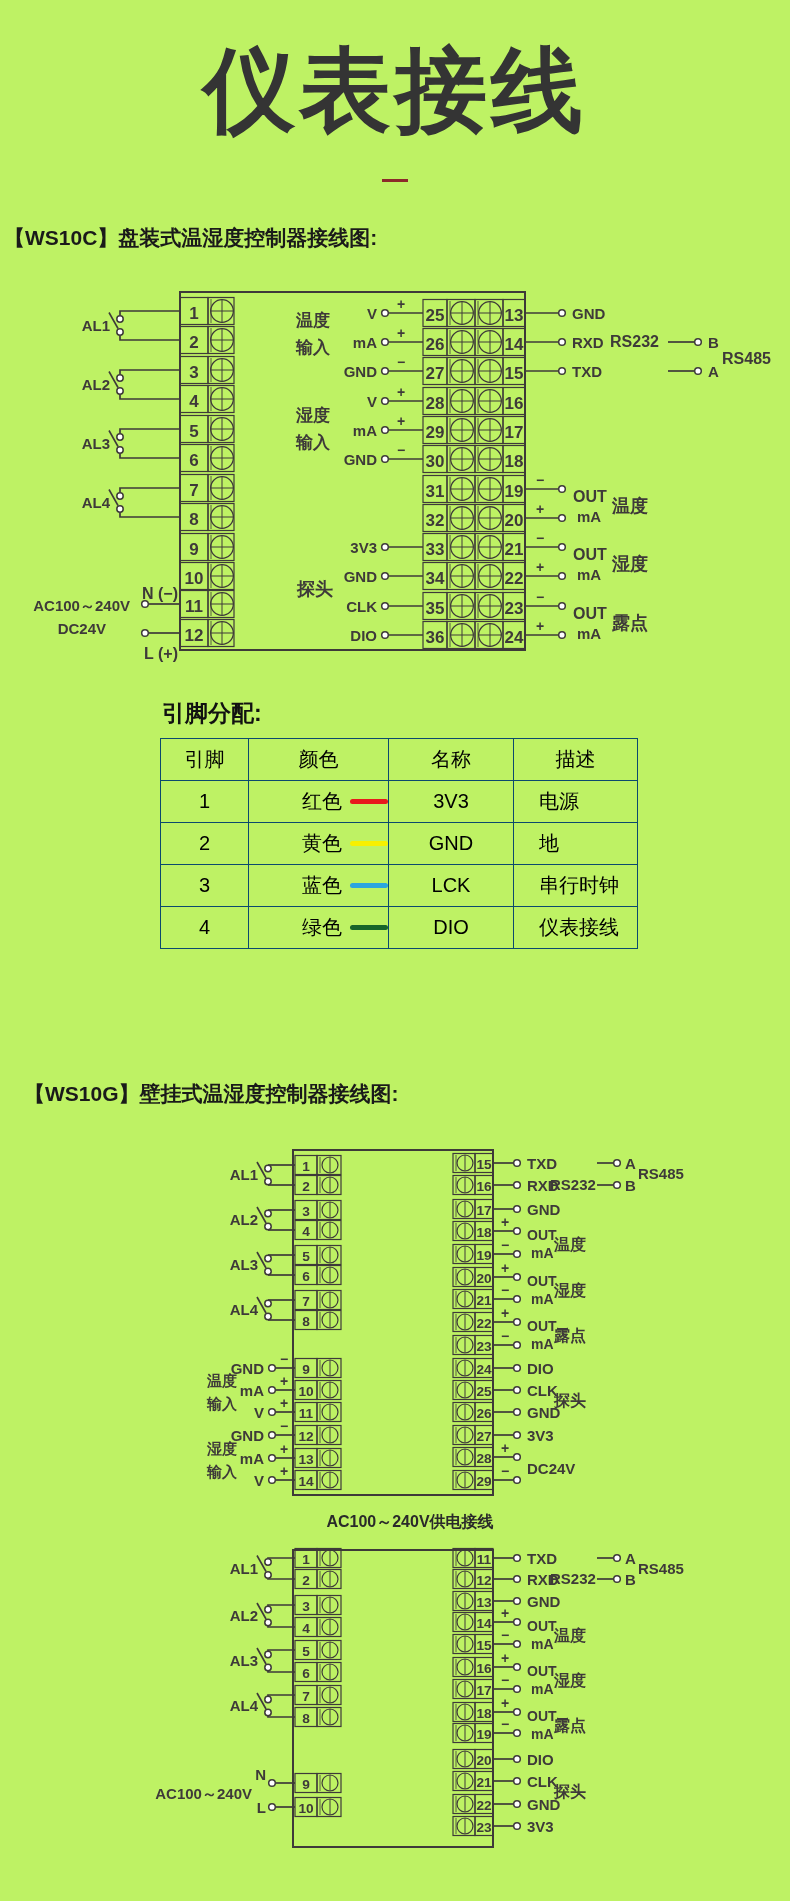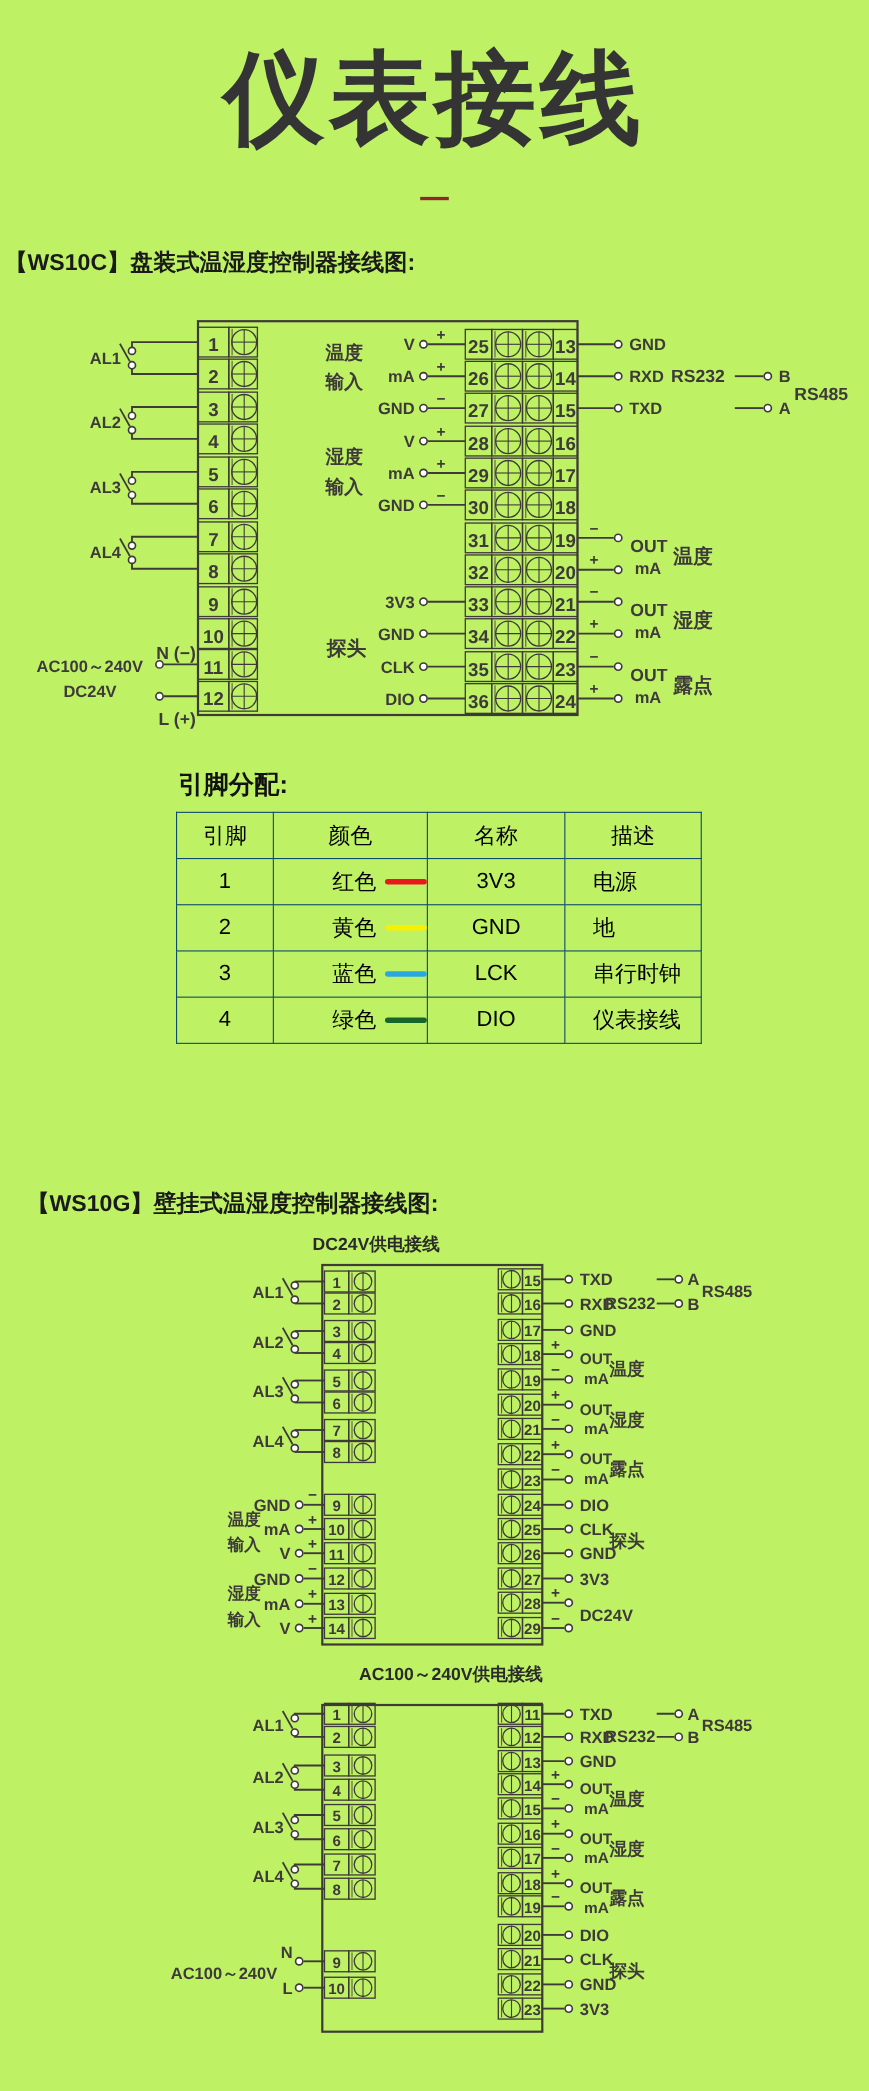--- a/index.html
+++ b/index.html
@@ -469,21 +469,20 @@
             </span>
           </td>
           <td>DIO</td>
           <td class="desc">仪表接线</td>
         </tr>
       </tbody>
   </table>
 
 
   <h2 class="sec sec2">【WS10G】壁挂式温湿度控制器接线图:</h2>
-  <div class="subtitle sub-dc">DC24V供电接线</div>
   <svg class="diag" style="top:1140px" width="790" height="360" viewBox="0 0 790 360">
       <rect x="293" y="10" width="200" height="345" fill="none" stroke="#3e3a39" stroke-width="2"></rect>
       <rect x="295" y="15.5" width="22" height="19" fill="none" stroke="#3e3a39" stroke-width="1.2"></rect>
       <text x="306" y="30.89" font-size="13.68" text-anchor="middle" fill="#3e3a39" font-weight="bold">1</text>
       <rect x="317" y="15.5" width="24" height="19" fill="none" stroke="#3e3a39" stroke-width="1.2"></rect>
       <line x1="320" y1="17" x2="320" y2="33" stroke="#3e3a39" stroke-width="0.8"></line>
       <circle cx="330" cy="25" r="7.9799999999999995" fill="none" stroke="#3e3a39" stroke-width="1.2"></circle>
       <line x1="330" y1="17.02" x2="330" y2="32.98" stroke="#3e3a39" stroke-width="1"></line>
       <rect x="295" y="35.5" width="22" height="19" fill="none" stroke="#3e3a39" stroke-width="1.2"></rect>
       <text x="306" y="50.89" font-size="13.68" text-anchor="middle" fill="#3e3a39" font-weight="bold">2</text>

